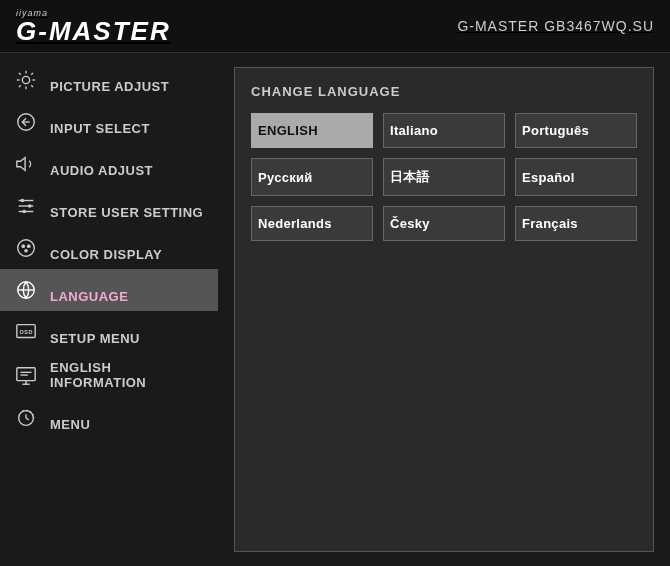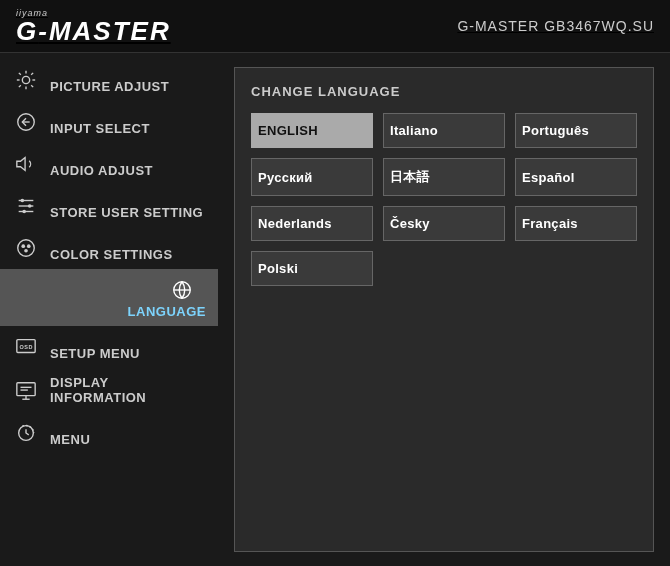--- a/index.html
+++ b/index.html
@@ -79,22 +79,21 @@
       padding: 7px 12px;
       cursor: pointer;
       color: #ccc;
       font-size: 13px;
       font-weight: bold;
       letter-spacing: 0.5px;
     }
 
     .sidebar-item.active {
       background: #555;
-      color: #7dd3fc;
-      flex-direction: column;
+      color: #f9a8d4;
     }
 
     .sidebar-icon {
       width: 28px;
       height: 28px;
       margin-right: 10px;
       display: flex;
       align-items: center;
       justify-content: center;
       flex-shrink: 0;
@@ -234,21 +233,21 @@
 
     <div class="sidebar-item">
       <div class="sidebar-icon">
         <svg viewBox="0 0 24 24">
             <circle cx="12" cy="12" r="9"></circle>
             <circle cx="9" cy="10" r="2" fill="#ccc" stroke="none"></circle>
             <circle cx="15" cy="10" r="2" fill="#ccc" stroke="none"></circle>
             <circle cx="12" cy="15" r="2" fill="#ccc" stroke="none"></circle>
           </svg>
       </div>
-      <span>COLOR SETTINGS</span>
+      <span>COLOR DISPLAY</span>
     </div>
 
 
     <div class="sidebar-item active">
       <div class="sidebar-icon">
         <svg viewBox="0 0 24 24" stroke="#fff">
             <circle cx="12" cy="12" r="9"></circle>
             <line x1="3" y1="12" x2="21" y2="12"></line>
             <path d="M12 3a15 15 0 0 1 0 18"></path>
             <path d="M12 3a15 15 0 0 0 0 18"></path>
@@ -270,21 +269,21 @@
     <div class="sidebar-item">
       <div class="sidebar-icon">
         <svg viewBox="0 0 24 24">
             <rect x="2" y="3" width="20" height="14" rx="1"></rect>
             <line x1="8" y1="21" x2="16" y2="21"></line>
             <line x1="12" y1="17" x2="12" y2="21"></line>
             <line x1="6" y1="8" x2="18" y2="8"></line>
             <line x1="6" y1="11" x2="14" y2="11"></line>
           </svg>
       </div>
-      <span>DISPLAY INFORMATION</span>
+      <span>ENGLISH INFORMATION</span>
     </div>
 
     <div class="sidebar-item">
       <div class="sidebar-icon">
         <svg viewBox="0 0 24 24">
             <circle cx="12" cy="12" r="8"></circle>
             <polyline points="12,8 12,12 15,14"></polyline>
             <path d="M8 4.5A9 9 0 0 1 20.5 12" stroke-dasharray="2,2"></path>
           </svg>
       </div>
@@ -299,19 +298,18 @@
       <div class="language-grid" id="lang-grid">
       <button class="lang-btn selected">ENGLISH</button>
           <button class="lang-btn">Italiano</button>
           <button class="lang-btn">Português</button>
           <button class="lang-btn">Русский</button>
           <button class="lang-btn">日本語</button>
           <button class="lang-btn">Español</button>
           <button class="lang-btn">Nederlands</button>
           <button class="lang-btn">Česky</button>
           <button class="lang-btn">Français</button>
-          <button class="lang-btn">Polski</button>
           <div class="lang-btn lang-empty"></div>
         </div>
     </div>
   </div>
 
 </div>
 
 </body></html>

